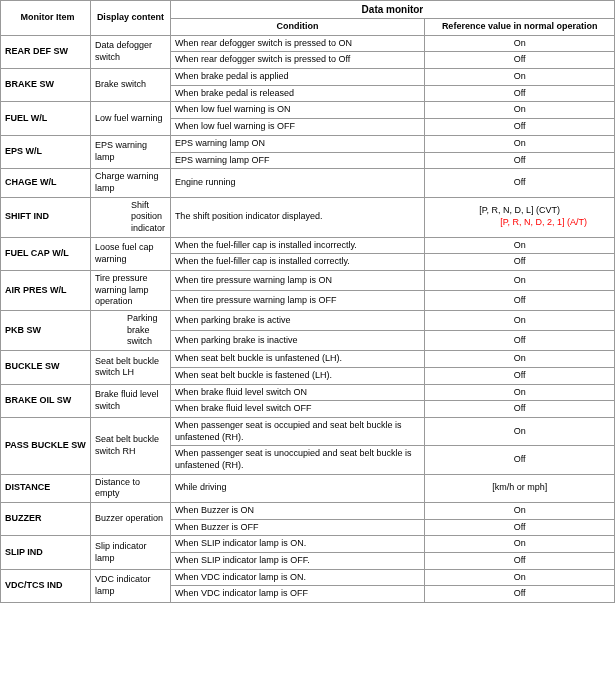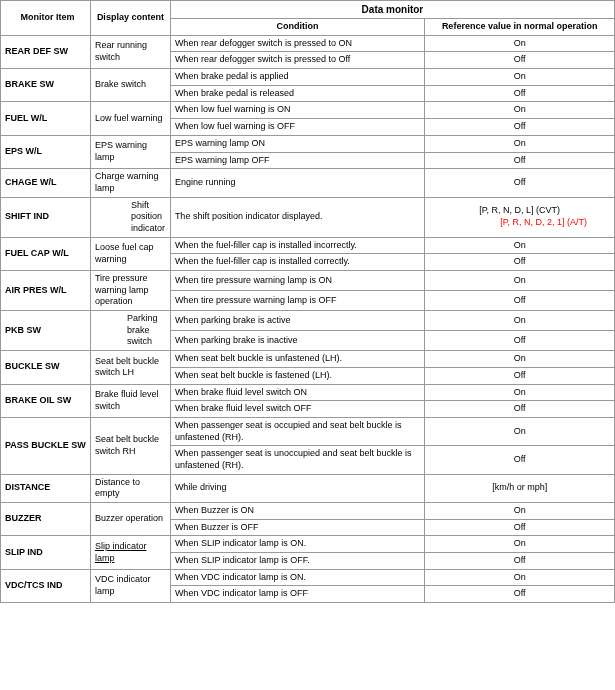--- a/index.html
+++ b/index.html
@@ -42,21 +42,21 @@
       <th colspan="2" class="data-monitor-header">Data monitor</th>
     </tr>
     <tr>
       <th class="col-condition center">Condition</th>
       <th class="col-reference center">Reference value in normal operation</th>
     </tr>
   </thead>
   <tbody id="table-body">
   <tr>
         <td rowspan="2" style="font-weight: bold; vertical-align: middle;">REAR DEF SW</td>
-        <td rowspan="2" style="vertical-align: middle;">Rear running switch</td>
+        <td rowspan="2" style="vertical-align: middle;">Data defogger switch</td>
         <td>When rear defogger switch is pressed to ON</td>
         <td style="text-align: center;">On</td>
       </tr>
       <tr>
         <td>When rear defogger switch is pressed to Off</td>
         <td style="text-align: center;">Off</td>
       </tr>
       <tr>
         <td rowspan="2" style="font-weight: bold; vertical-align: middle;">BRAKE SW</td>
         <td rowspan="2" style="vertical-align: middle;">Brake switch</td>
@@ -170,21 +170,21 @@
         <td rowspan="2" style="vertical-align: middle;">Buzzer operation</td>
         <td>When Buzzer is ON</td>
         <td style="text-align: center;">On</td>
       </tr>
       <tr>
         <td>When Buzzer is OFF</td>
         <td style="text-align: center;">Off</td>
       </tr>
       <tr>
         <td rowspan="2" style="font-weight: bold; vertical-align: middle;">SLIP IND</td>
-        <td rowspan="2" style="vertical-align: middle; text-decoration: underline;">Slip indicator lamp</td>
+        <td rowspan="2" style="vertical-align: middle;">Slip indicator lamp</td>
         <td>When SLIP indicator lamp is ON.</td>
         <td style="text-align: center;">On</td>
       </tr>
       <tr>
         <td>When SLIP indicator lamp is OFF.</td>
         <td style="text-align: center;">Off</td>
       </tr>
       <tr>
         <td rowspan="2" style="font-weight: bold; vertical-align: middle;">VDC/TCS IND</td>
         <td rowspan="2" style="vertical-align: middle;">VDC indicator lamp</td>

